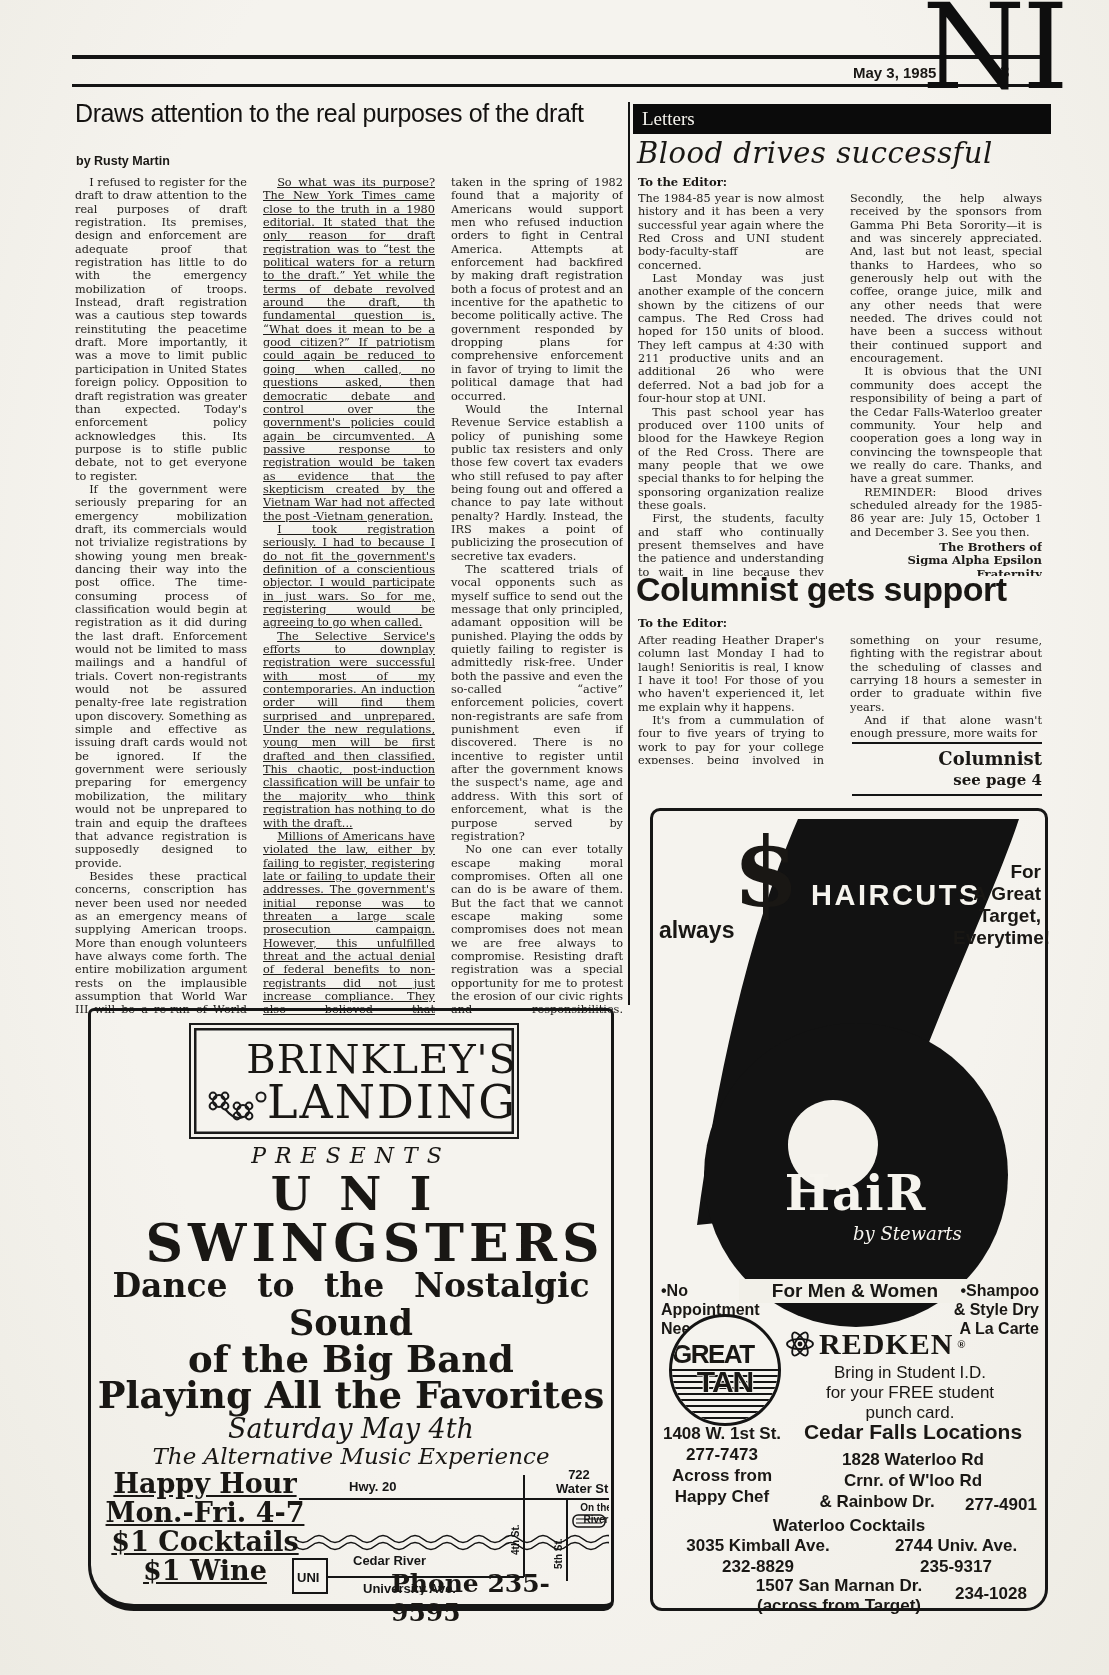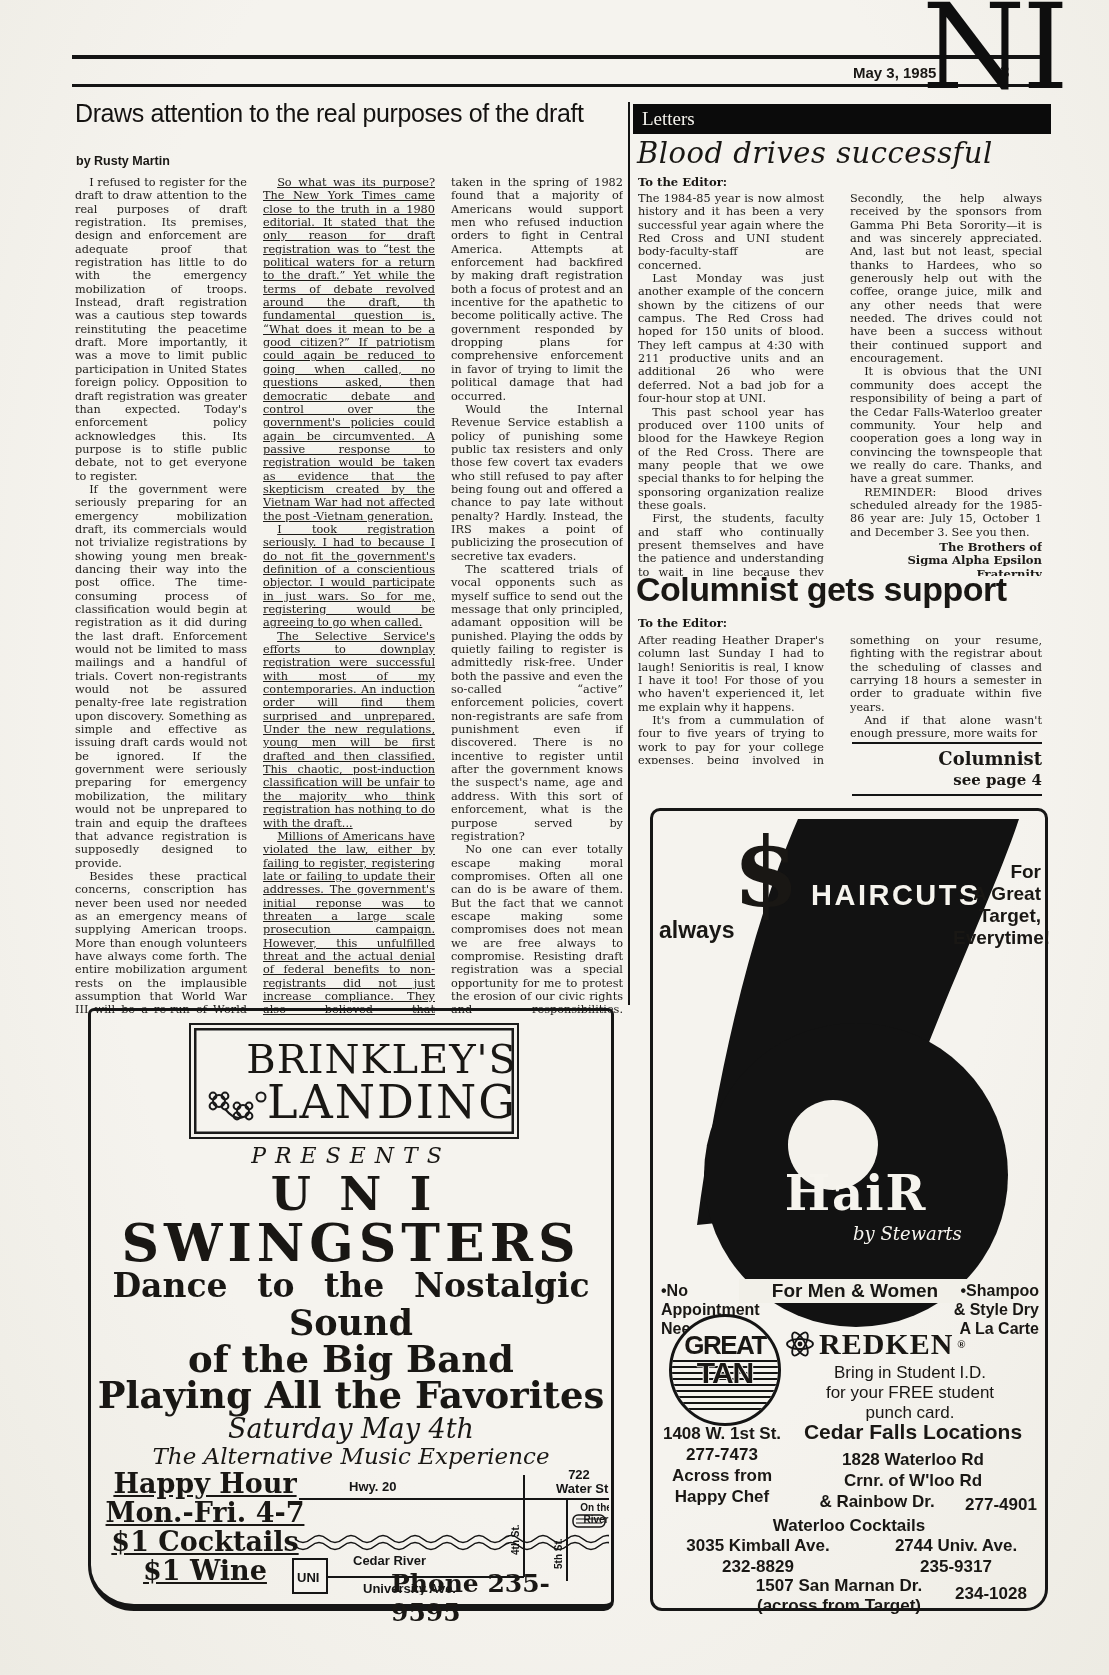--- a/index.html
+++ b/index.html
@@ -27,21 +27,21 @@
   .jump-title{font:bold 18px "DejaVu Serif",serif;}
   .jump-see{font:bold 15px "DejaVu Serif",serif;}
 
   
   #brinkley{border:3.5px solid #161616;border-bottom-width:7px;border-radius:6px 6px 10px 46px;}
   .bk-frame{border:2px solid #1a1a1a;box-shadow:inset 0 0 0 3px #f3f1ec, inset 0 0 0 5.5px #1a1a1a;}
   .bk-logo1{font:40px/1 "DejaVu Serif",serif;letter-spacing:1px;}
   .bk-logo2{font:46px/1 "DejaVu Serif",serif;letter-spacing:2px;}
   .bk-presents{font:italic 22px "DejaVu Serif",serif;letter-spacing:9px;}
   .bk-uni{font:bold 46px/1 "DejaVu Serif",serif;letter-spacing:0.62em;text-indent:0.62em;}
-  .bk-swing{font:bold 52px/1 "DejaVu Serif",serif;letter-spacing:5px;}
+  .bk-swing{font:bold 52px/1 "DejaVu Serif",serif;letter-spacing:5px;padding-left:24px;}
   .bk-tag1{font:bold 33px/1 "DejaVu Serif",serif;word-spacing:0.55em;}
   .bk-tag{font:bold 36px/1 "DejaVu Serif",serif;}
   .bk-it{font:italic 27px/1 "DejaVu Serif",serif;}
   .bk-it2{font:italic 23px/1 "DejaVu Serif",serif;}
   .bk-hh{font:bold 27px/29px "DejaVu Serif",serif;}
   .bk-phone{font:bold 25px "DejaVu Serif",serif;}
   .map-t{font:bold 13px "Liberation Sans",sans-serif;fill:#151515;}
   .map-s{font:bold 10px "Liberation Sans",sans-serif;fill:#151515;}
 
   
@@ -52,21 +52,21 @@
   .hc-right{font:bold 19px/22px "Liberation Sans",sans-serif;text-align:right;}
   .hc-hair{font:bold 48px/1 "DejaVu Serif",serif;color:#f6f4ee;text-align:center;letter-spacing:2px;}
   .hc-by{font:italic 18px/1 "DejaVu Serif",serif;color:#f6f4ee;}
   .hc-mw{font:bold 19px/24px "Liberation Sans",sans-serif;background:#f2f0e9;text-align:center;}
   .hc-small{font:bold 16px/19px "Liberation Sans",sans-serif;}
   .hc-adr{font:bold 17px/21px "Liberation Sans",sans-serif;text-align:center;}
   .hc-cf{font:bold 21px/1 "Liberation Sans",sans-serif;text-align:center;}
   .hc-red{font:bold 30px/1 "Liberation Serif","DejaVu Serif",serif;letter-spacing:1px;}
   .hc-stu{font:17px/20px "Liberation Sans",sans-serif;text-align:center;}
   .gt-circle{width:106px;height:106px;border:3px solid #141414;border-radius:50%;overflow:hidden;background:#f5f3ee;}
-  .gt-top{font:bold 26px/1 "Liberation Sans",sans-serif;letter-spacing:-1.5px;text-align:center;margin-top:15px;}
+  .gt-top{font:bold 26px/1 "Liberation Sans",sans-serif;letter-spacing:-1.5px;margin-top:24px;}
   .gt-bot{height:52px;background:repeating-linear-gradient(0deg,#141414 0 2px,transparent 2px 6px);text-align:center;}
   .gt-tan{font:bold 30px/1 "Liberation Sans",sans-serif;letter-spacing:-1px;
           text-shadow:1px 0 #f5f3ee,-1px 0 #f5f3ee,0 1px #f5f3ee,0 -1px #f5f3ee;}
   .ni-logo{font:118px/1 "DejaVu Serif",serif;letter-spacing:-3px;color:#0e0e0e;}
   .dateline{font:bold 15px "Liberation Sans",sans-serif;}
 </style>
 </head>
 <body>
 
 <div id="page">
@@ -125,21 +125,21 @@
         <div>Sigma Alpha Epsilon Fraternity</div>
       </div>
     </div>
   </div>
 
   <div class="abs columnist-head" style="left:636px;top:572px;width:406px;">Columnist gets support</div>
   <div class="abs salutation" style="left:638px;top:616px;">To the Editor:</div>
 
   <div class="abs" style="left:638px;top:634px;width:404px;height:130px;display:flex;gap:26px;">
     <div class="col cont" style="width:186px;height:130px;">
-        <p>After reading Heather Draper's column last Sunday I had to laugh! Senioritis is real, I know I have it too! For those of you who haven't experienced it, let me explain why it happens.</p>
+        <p>After reading Heather Draper's column last Monday I had to laugh! Senioritis is real, I know I have it too! For those of you who haven't experienced it, let me explain why it happens.</p>
         <p>It's from a cummulation of four to five years of trying to work to pay for your college expenses, being involved in campus and community activities in order to be able to put</p>
       </div>
     <div class="col cont" style="width:192px;height:108px;">
         <p>something on your resume, fighting with the registrar about the scheduling of classes and carrying 18 hours a semester in order to graduate within five years.</p>
         <p>And if that alone wasn't enough pressure, more waits for</p>
       </div>
   </div>
 
   <div class="abs" style="left:852px;top:742px;width:190px;">
     <div class="rule" style="height:2px;"></div>

